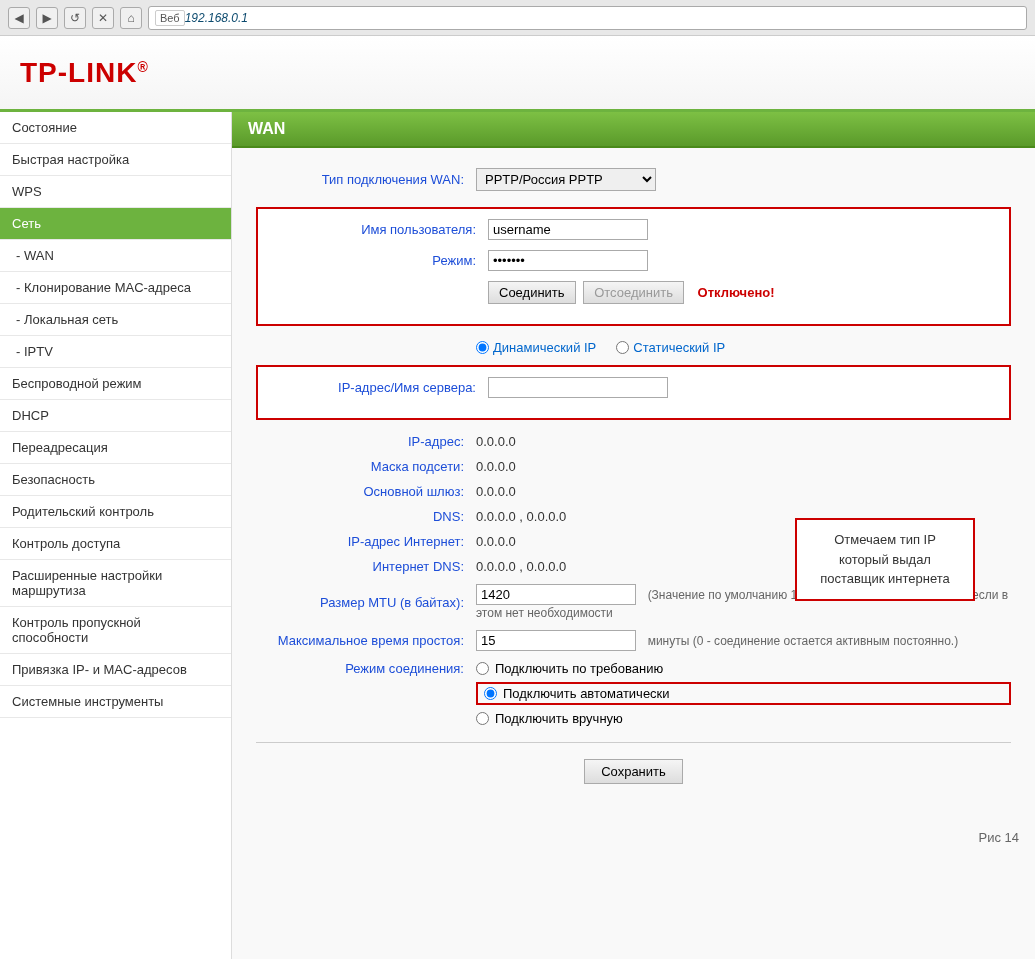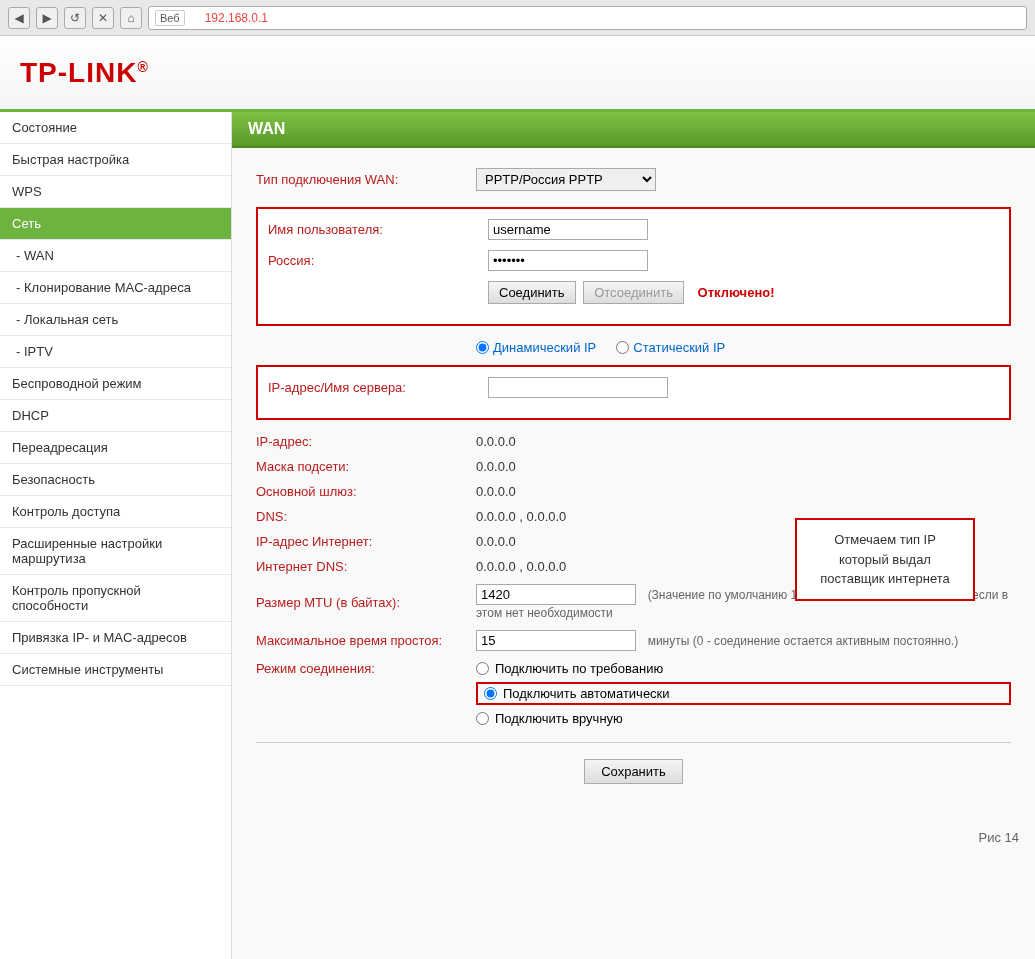--- a/index.html
+++ b/index.html
@@ -13,25 +13,25 @@
       display: flex;
       align-items: center;
       gap: 6px;
       height: 36px;
     }
     .browser-nav-btn {
       width: 22px; height: 22px; border: 1px solid #aaa; background: #f0f0f0;
       border-radius: 3px; cursor: pointer; display: flex; align-items: center; justify-content: center; font-size: 12px; color: #555;
     }
     .browser-address-bar {
-      display: flex; align-items: center; gap: 20px;
+      display: flex; align-items: center; gap: 0;
       background: #fff; border: 1px solid #aaa; border-radius: 3px;
       padding: 2px 6px; flex: 1; height: 24px;
     }
-    .browser-address-text { font-size: 12px; color: #ef4444; }
+    .browser-address-text { font-size: 12px; color: #0c4a6e; font-style: italic; }
 
     
     .tp-link-header {
       background: linear-gradient(180deg, #fff 0%, #f5f5f5 100%);
       border-bottom: 3px solid #6db33f;
       padding: 10px 20px;
       height: 76px;
       display: flex;
       align-items: center;
     }
@@ -84,23 +84,24 @@
       padding: 20px 24px;
     }
 
     
     .form-row {
       display: flex;
       align-items: center;
       margin-bottom: 10px;
     }
     .form-label {
+      text-align: right;
       width: 220px;
       padding-right: 12px;
-      color: #b91c1c;
+      color: #1d4ed8;
       font-size: 13px;
       flex-shrink: 0;
     }
     .form-control {
       flex: 1;
     }
 
     
     select.wan-select {
       padding: 2px 4px;
@@ -275,20 +276,21 @@
     <div class="sidebar-item">WPS</div>
     <div class="sidebar-item active">Сеть</div>
     <div class="sidebar-item sub">- WAN</div>
     <div class="sidebar-item sub">- Клонирование MAC-адреса</div>
     <div class="sidebar-item sub">- Локальная сеть</div>
     <div class="sidebar-item sub">- IPTV</div>
     <div class="sidebar-item">Беспроводной режим</div>
     <div class="sidebar-item">DHCP</div>
     <div class="sidebar-item">Переадресация</div>
     <div class="sidebar-item">Безопасность</div>
+    <div class="sidebar-item">Родительский контроль</div>
     <div class="sidebar-item">Контроль доступа</div>
     <div class="sidebar-item">Расширенные настройки маршрутиза</div>
     <div class="sidebar-item">Контроль пропускной способности</div>
     <div class="sidebar-item">Привязка IP- и MAC-адресов</div>
     <div class="sidebar-item">Системные инструменты</div>
   </div>
 
   <div class="content">
     <div class="page-title-bar">WAN</div>
 
@@ -305,21 +307,21 @@
         </div>
 
         <div class="red-box">
           <div class="form-row">
             <div class="form-label">Имя пользователя:</div>
             <div class="form-control">
               <input type="text" value="username" style="">
             </div>
           </div>
           <div class="form-row">
-            <div class="form-label">Россия:</div>
+            <div class="form-label">Режим:</div>
             <div class="form-control">
               <input type="password" value="1234567" style="">
             </div>
           </div>
           <div class="form-row">
             <div class="form-label"></div>
             <div class="form-control">
               <button class="form-btn">Соединить</button>
               <button class="form-btn" disabled="">Отсоединить</button>
               <span class="status-text">Отключено!</span>

